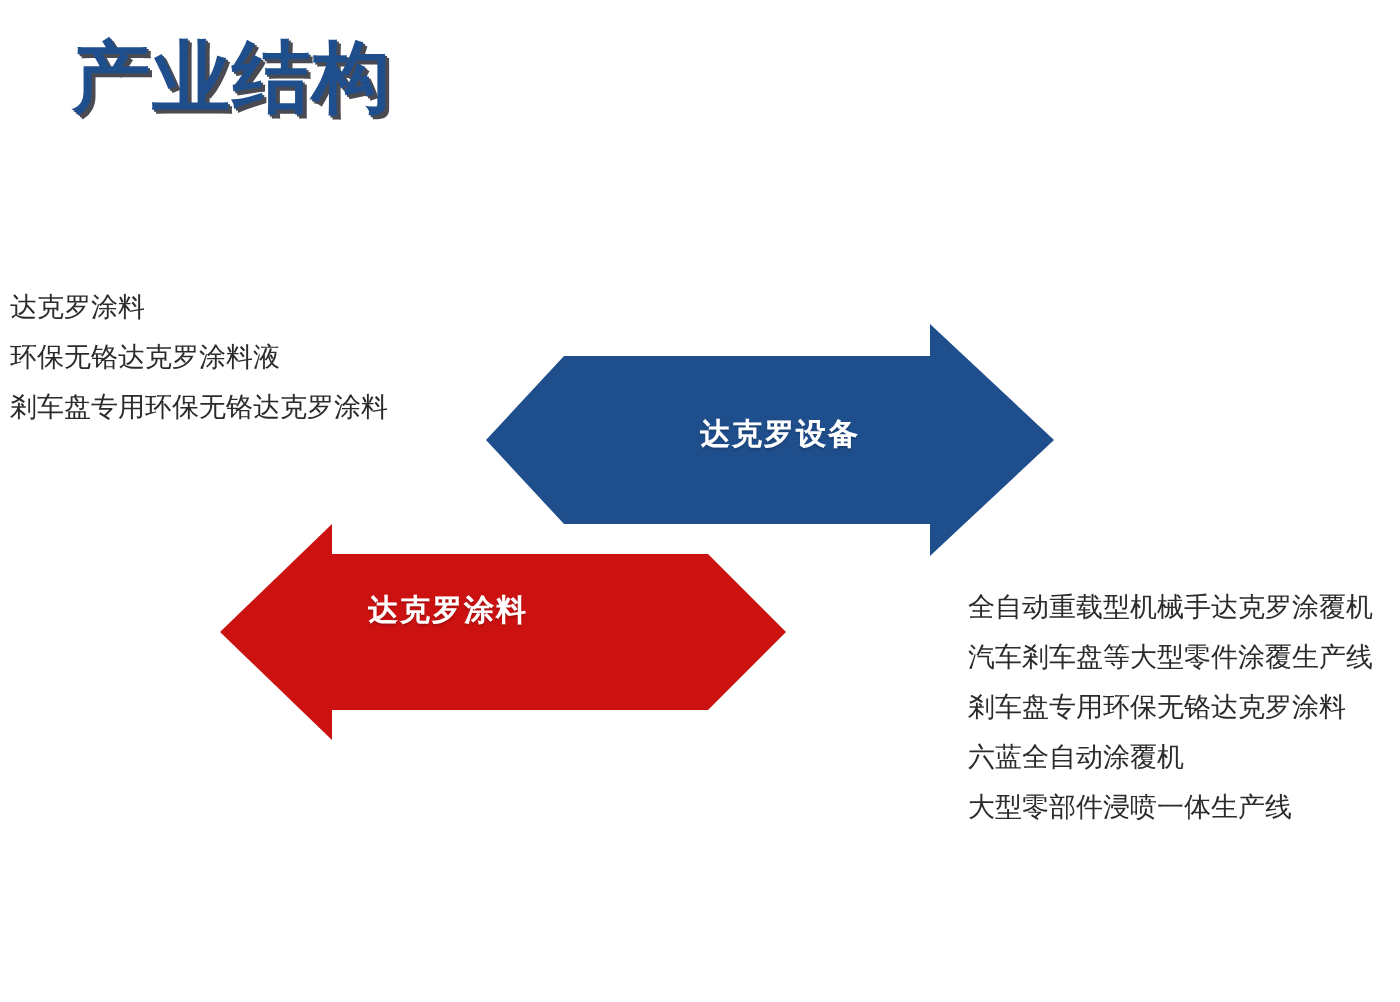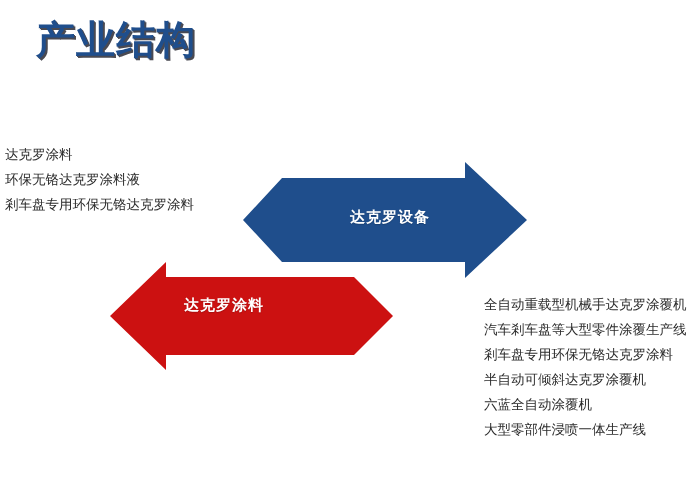--- a/index.html
+++ b/index.html
@@ -112,18 +112,17 @@
     <svg width="290" height="112" viewBox="0 0 290 112" xmlns="http://www.w3.org/2000/svg">
       <polygon points="4,56 60,2 60,17 248,17 287,56 248,95 60,95 60,110" fill="#CC1111"></polygon>
     </svg>
     <span class="arrow-label">达克罗涂料</span>
   </div>
 
   <div id="right-list" class="text-list">
     <span class="text-list-item">全自动重载型机械手达克罗涂覆机</span>
     <span class="text-list-item">汽车剎车盘等大型零件涂覆生产线</span>
     <span class="text-list-item">剎车盘专用环保无铬达克罗涂料</span>
-    <span class="text-list-item">半自动可倾斜达克罗涂覆机</span>
     <span class="text-list-item">六蓝全自动涂覆机</span>
     <span class="text-list-item">大型零部件浸喷一体生产线</span>
   </div>
 
 </div>
 
 </body></html>

